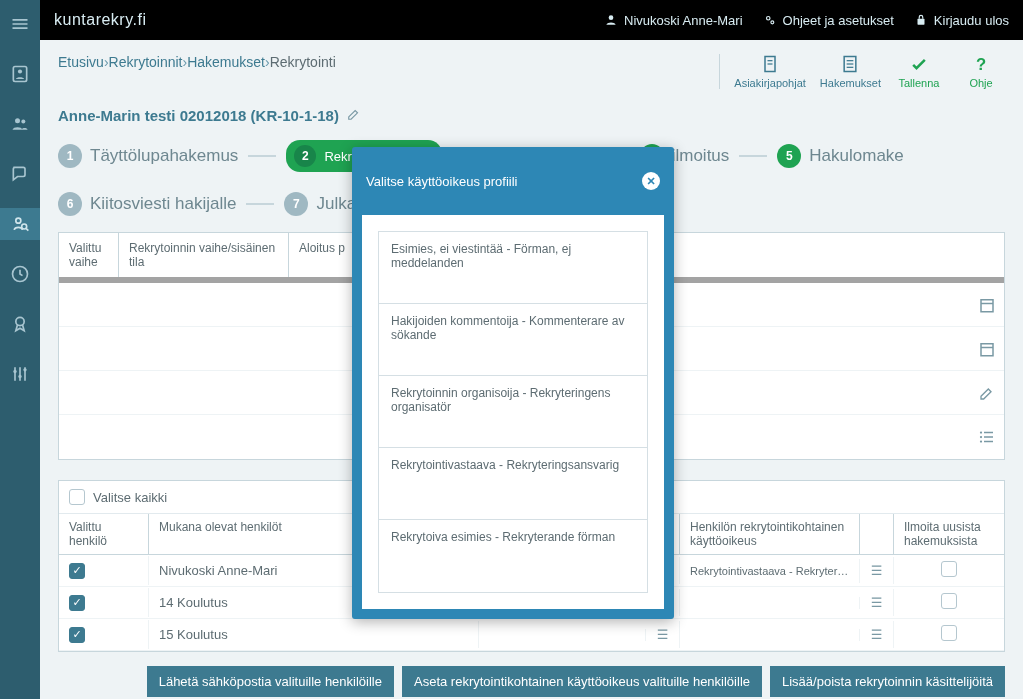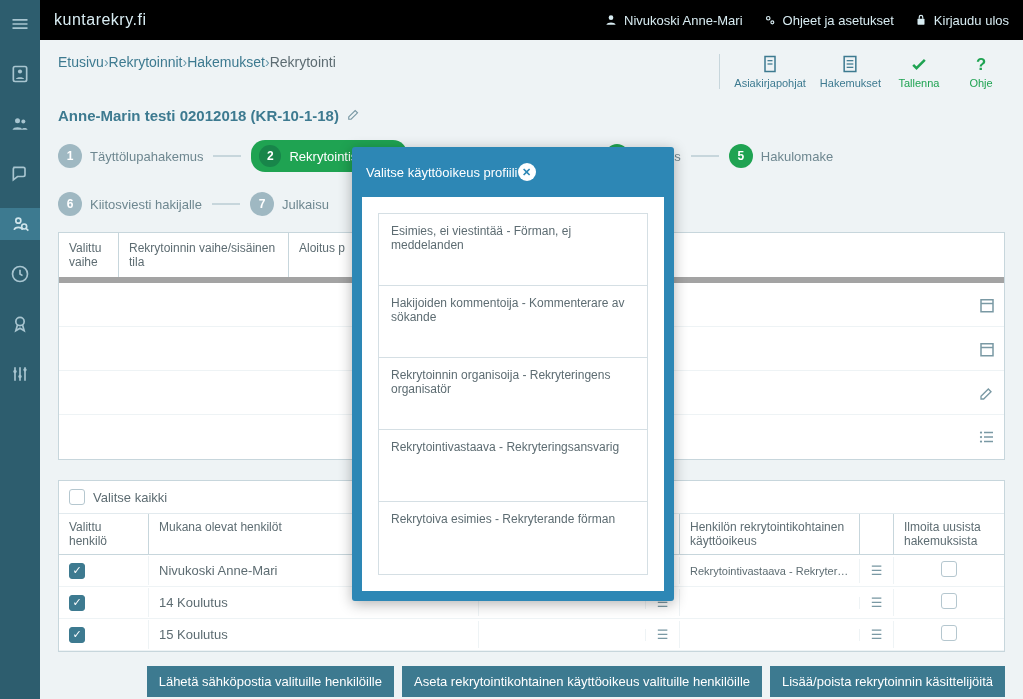--- a/index.html
+++ b/index.html
@@ -37,21 +37,21 @@
 .page-title .edit-ico { color: #7a99a4; cursor: pointer; }
 
 
 .stepper { display: flex; align-items: center; gap: 10px; margin-top: 16px; flex-wrap: wrap; }
 .step { display: flex; align-items: center; gap: 8px; }
 .step-badge { width: 24px; height: 24px; border-radius: 50%; display: flex; align-items: center; justify-content: center; font-size: 12px; color: #fff; font-weight: bold; }
 .step-badge.inactive { background: #9fb8c2; }
 .step-badge.active { background: #1fa352; }
 .step-pill { background: #1fa352; color: #fff; border-radius: 14px; padding: 5px 14px 5px 8px; display: flex; align-items: center; gap: 8px; font-size: 13px; }
 .step-pill .step-badge { background: #18854a; width: 22px; height: 22px; }
-.step-label { color: #6e8790; font-size: 13px; }
+.step-label { color: #6e8790; font-size: 17px; }
 .step-connector { width: 28px; height: 2px; background: #c7d6dc; }
 
 
 .table-frame { border: 1px solid #c7d6dc; margin-top: 16px; background: #fff; }
 .table-head-row { display: flex; border-bottom: 6px solid #a3a3a3; }
 .th { padding: 8px 10px; font-size: 12px; color: #5d6c72; border-right: 1px solid #c7d6dc; }
 .th:last-child { border-right: none; flex: 1; }
 .th.valittu { width: 60px; }
 .th.sisatila { width: 170px; }
 .th.aloitus { width: 80px; }
@@ -82,21 +82,21 @@
 
 .chkbox { width: 16px; height: 16px; border-radius: 3px; border: 1px solid #b5c7cf; display: inline-flex; align-items: center; justify-content: center; font-size: 11px; color: #fff; }
 .chkbox.on { background: #3d7a90; border-color: #3d7a90; }
 
 
 .action-buttons { display: flex; justify-content: flex-end; gap: 8px; margin-top: 14px; }
 .btn { background: #3d7a90; color: #fff; border: none; padding: 8px 12px; font-size: 13px; cursor: pointer; }
 
 
 .modal { position: absolute; left: 352px; top: 147px; width: 322px; background: #2d87b5; border-radius: 3px; box-shadow: 0 3px 14px rgba(0,0,0,0.3); padding-bottom: 10px; }
-.modal-title { color: #fff; padding: 16px 14px; font-size: 13px; display:flex; align-items:center; }
+.modal-title { color: #fff; padding: 25px 14px; font-size: 13px; display:flex; align-items:center; justify-content: space-between; }
 .modal-title .close { width: 18px; height: 18px; border-radius: 50%; background:#fff; color:#2d87b5; display:flex; align-items:center; justify-content:center; font-size:11px; cursor:pointer; font-weight:bold; }
 .modal-body { background: #fff; margin: 0 10px; padding: 16px; }
 .profile-list { border: 1px solid #d5dfe4; }
 .profile-item { padding: 10px 12px; border-bottom: 1px solid #d5dfe4; min-height: 72px; font-size: 12px; color: #5d6c72; cursor: pointer; }
 .profile-item:last-child { border-bottom: none; }
 
 svg { fill: currentColor; }
 </style>
 </head>
 <body>

